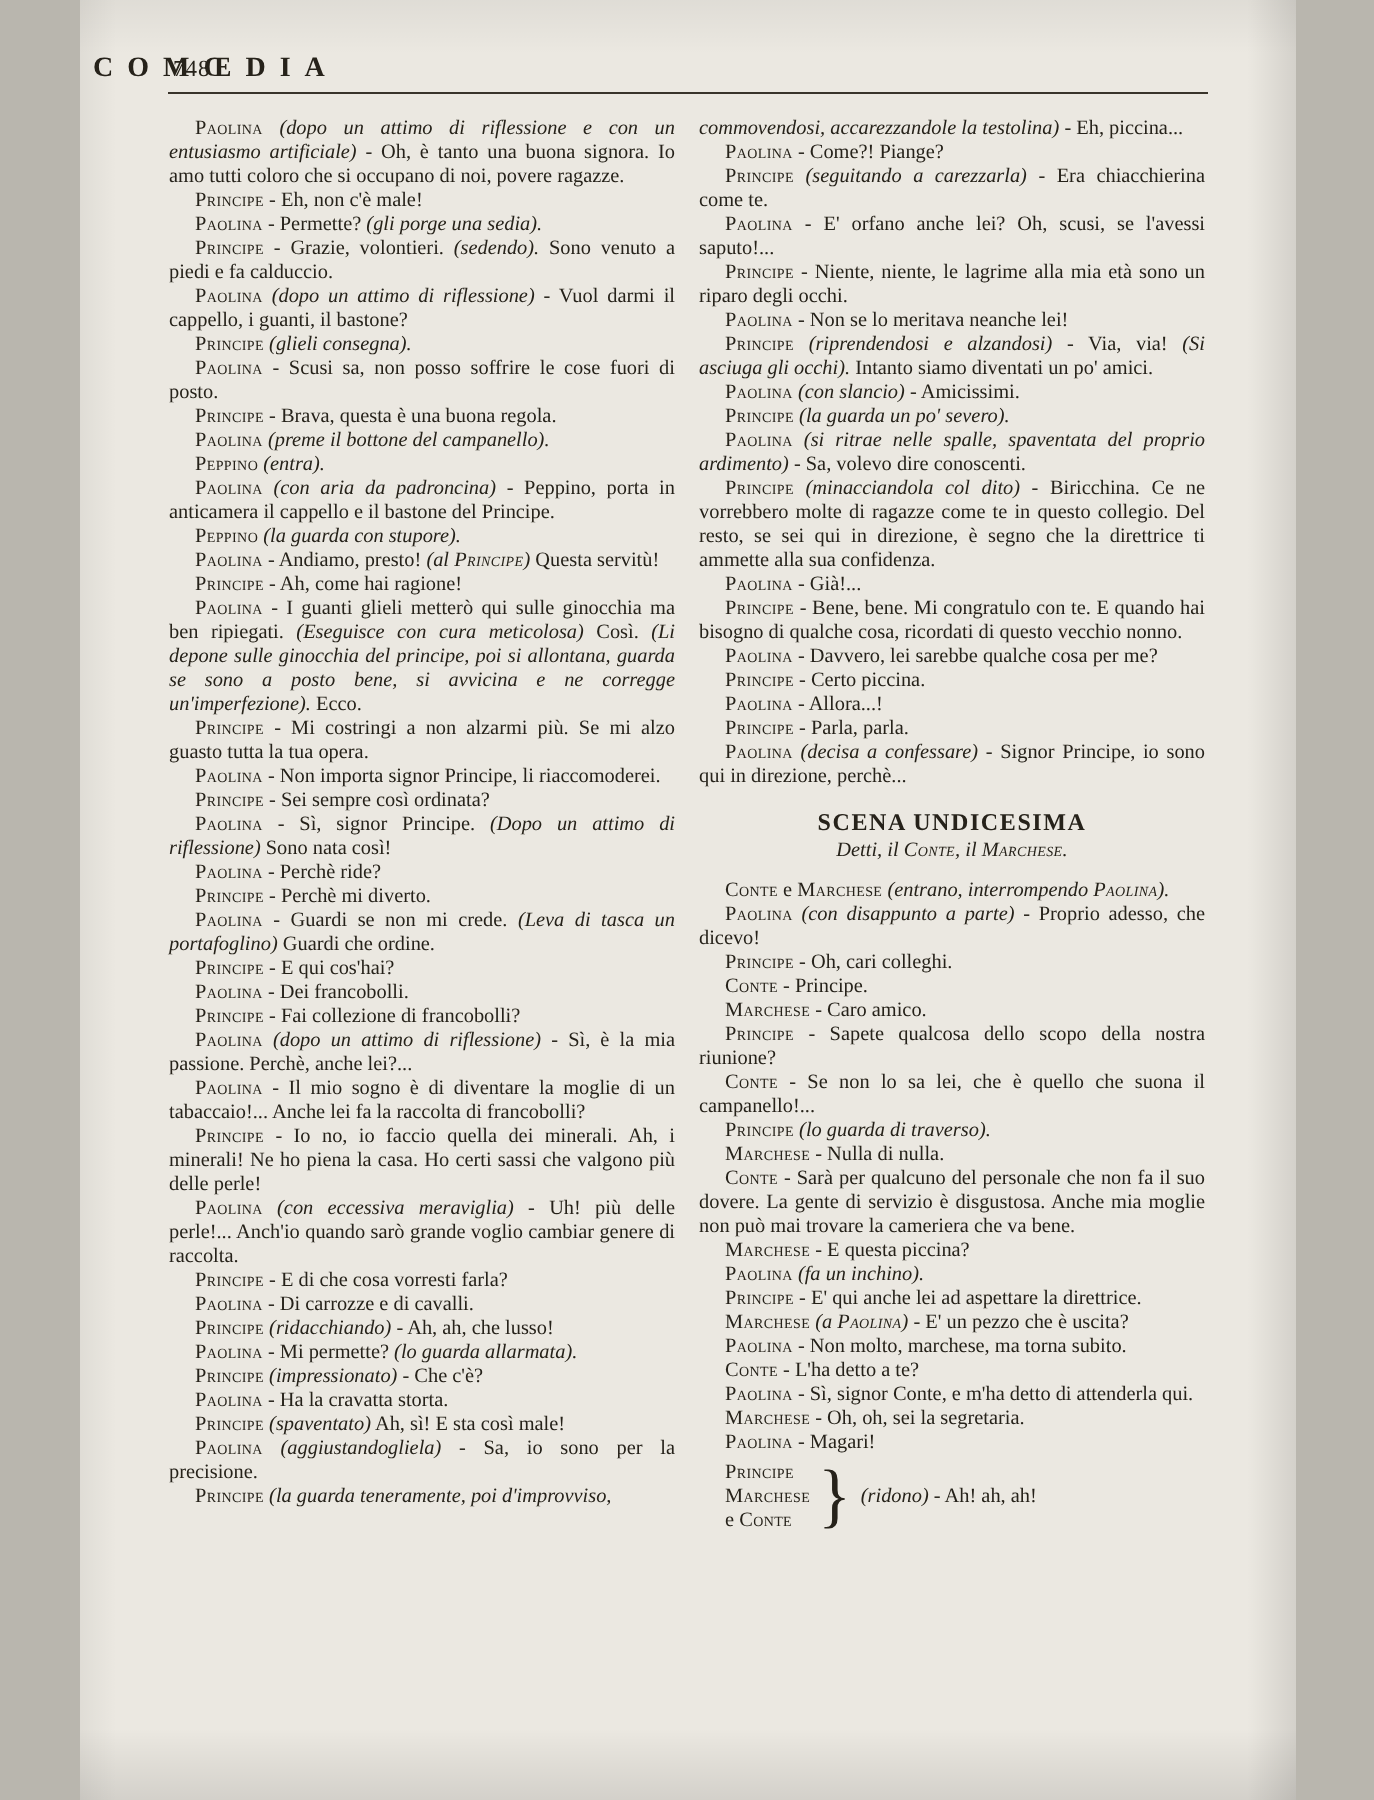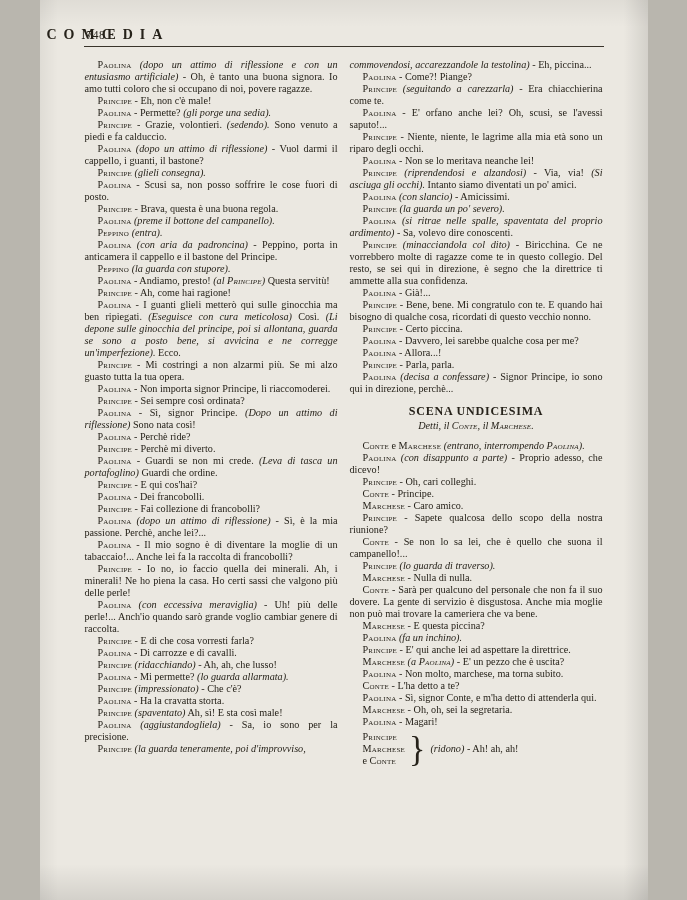--- a/index.html
+++ b/index.html
@@ -116,22 +116,22 @@
           <p class="para"><span class="sc">Paolina</span><span> - E' orfano anche lei? Oh, scusi, se l'avessi saputo!...</span></p>
           <p class="para"><span class="sc">Principe</span><span> - Niente, niente, le lagrime alla mia età sono un riparo degli occhi.</span></p>
           <p class="para"><span class="sc">Paolina</span><span> - Non se lo meritava neanche lei!</span></p>
           <p class="para"><span class="sc">Principe</span><span class="it"> (riprendendosi e alzandosi)</span><span> - Via, via! </span><span class="it">(Si asciuga gli occhi).</span><span> Intanto siamo diventati un po' amici.</span></p>
           <p class="para"><span class="sc">Paolina</span><span class="it"> (con slancio)</span><span> - Amicissimi.</span></p>
           <p class="para"><span class="sc">Principe</span><span class="it"> (la guarda un po' severo).</span></p>
           <p class="para"><span class="sc">Paolina</span><span class="it"> (si ritrae nelle spalle, spaventata del proprio ardimento)</span><span> - Sa, volevo dire conoscenti.</span></p>
           <p class="para"><span class="sc">Principe</span><span class="it"> (minacciandola col dito)</span><span> - Biricchina. Ce ne vorrebbero molte di ragazze come te in questo collegio. Del resto, se sei qui in direzione, è segno che la direttrice ti ammette alla sua confidenza.</span></p>
           <p class="para"><span class="sc">Paolina</span><span> - Già!...</span></p>
           <p class="para"><span class="sc">Principe</span><span> - Bene, bene. Mi congratulo con te. E quando hai bisogno di qualche cosa, ricordati di questo vecchio nonno.</span></p>
+          <p class="para"><span class="sc">Paolina</span><span> - Davvero, lei sarebbe qualche cosa per me?</span></p>
           <p class="para"><span class="sc">Principe</span><span> - Certo piccina.</span></p>
-          <p class="para"><span class="sc">Paolina</span><span> - Davvero, lei sarebbe qualche cosa per me?</span></p>
           <p class="para"><span class="sc">Paolina</span><span> - Allora...!</span></p>
           <p class="para"><span class="sc">Principe</span><span> - Parla, parla.</span></p>
           <p class="para"><span class="sc">Paolina</span><span class="it"> (decisa a confessare)</span><span> - Signor Principe, io sono qui in direzione, perchè...</span></p>
         </div>
       <div class="scene">
         <div class="scene-title">SCENA UNDICESIMA</div>
         <div class="scene-sub"><span class="it">Detti, il </span><span class="it sc">Conte</span><span class="it">, il </span><span class="it sc">Marchese</span><span class="it">.</span></div>
       </div>
       <div>
           <p class="para"><span class="sc">Conte</span><span> e </span><span class="sc">Marchese</span><span class="it"> (entrano, interrompendo </span><span class="it sc">Paolina</span><span class="it">).</span></p>

